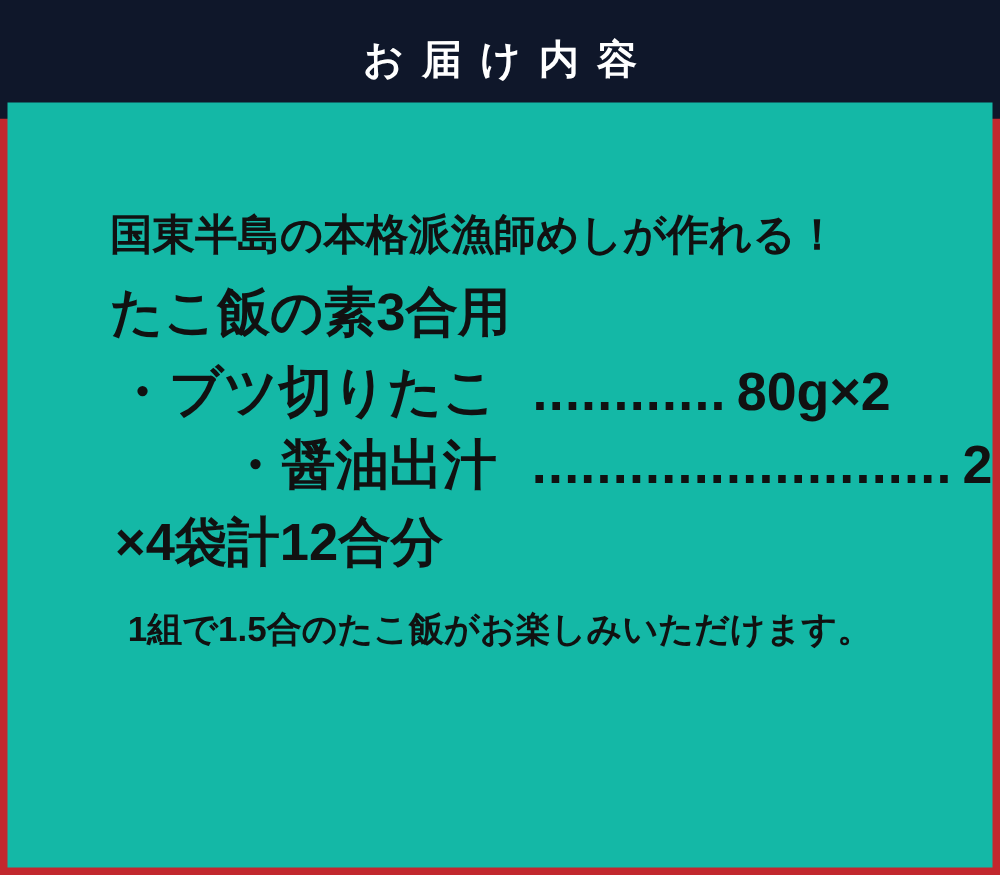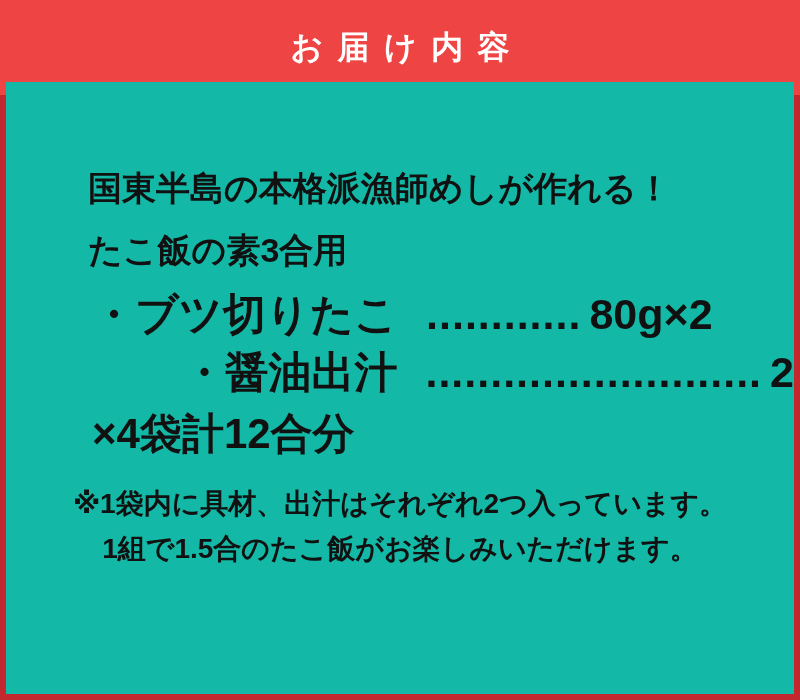--- a/index.html
+++ b/index.html
@@ -18,21 +18,21 @@
     position: absolute;
     inset: 0;
     background: #C2282E;
   }
   .header {
     position: absolute;
     left: 0;
     top: 0;
     width: 800px;
     height: 95px;
-    background: #ef4444;
+    background: #0f172a;
     display: flex;
     align-items: center;
     justify-content: center;
   }
   .header-title {
     color: #FFFFFF;
     font-size: 32px;
     font-weight: bold;
     letter-spacing: 0.45em;
     padding-left: 0.45em; 
@@ -50,21 +50,21 @@
   }
   .headline {
     margin: 85px 0 0 82px;
     font-size: 34px;
     font-weight: bold;
     line-height: 42px;
     white-space: nowrap;
   }
   .product-title {
     margin: 20px 0 0 82px;
-    font-size: 34px;
+    font-size: 42px;
     font-weight: bold;
     line-height: 42px;
     white-space: nowrap;
   }
   .item {
     margin-left: 86px;
     font-size: 43px;
     font-weight: bold;
     line-height: 42px;
     white-space: nowrap;
@@ -117,18 +117,17 @@
     </div>
 
     <div class="item item-2">
       <span class="bullet">・</span><span class="label">醤油出汁</span><span class="dots">..........................</span><span class="value">2</span>
     </div>
 
 
     <div class="total">×4袋計12合分</div>
 
     <div class="notes">
-      <div class="note-line">※1袋内に具材、出汁はそれぞれ2つ入っています。</div>
       <div class="note-line">1組で1.5合のたこ飯がお楽しみいただけます。</div>
     </div>
 
   </div>
 </div>
 
 </body></html>

